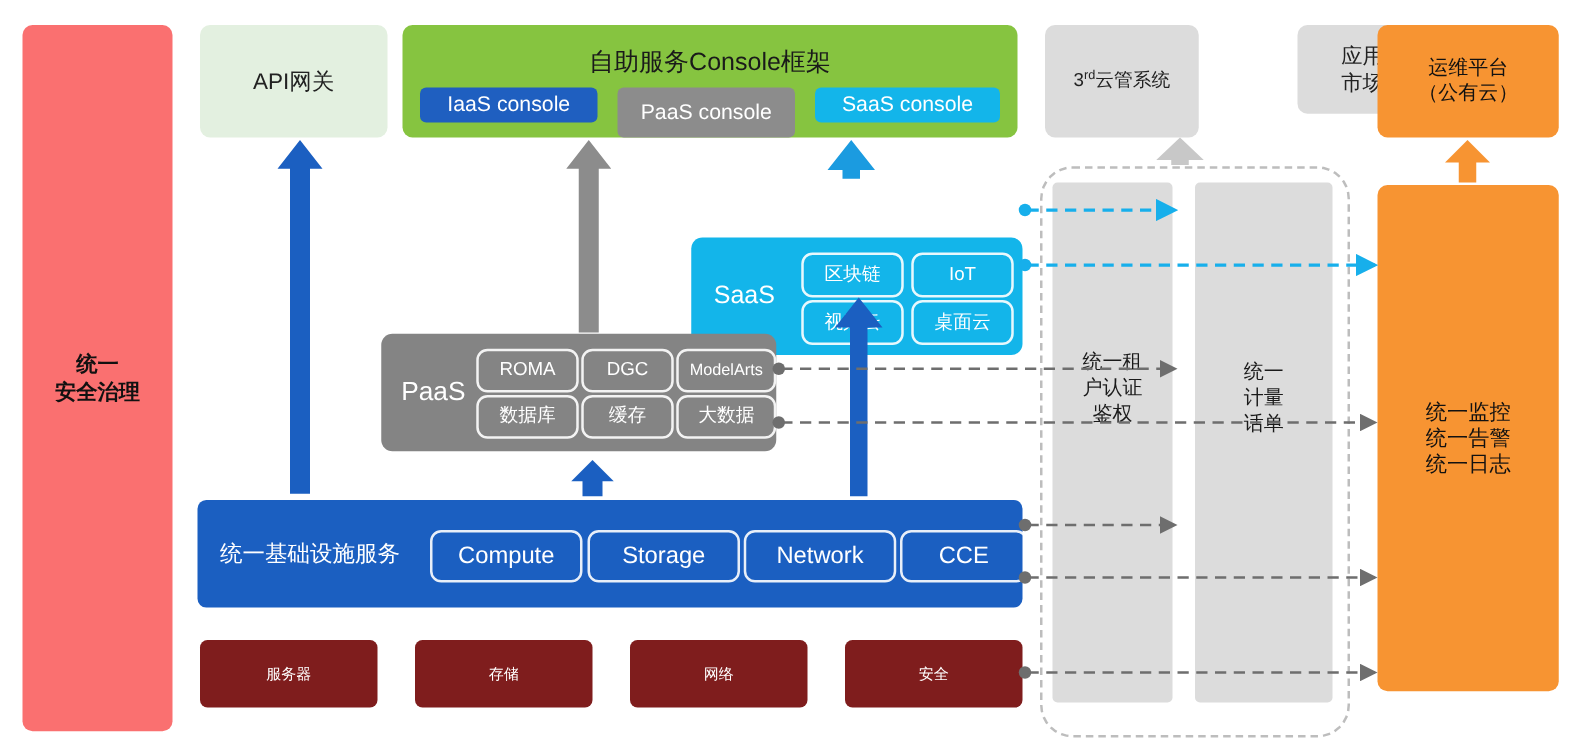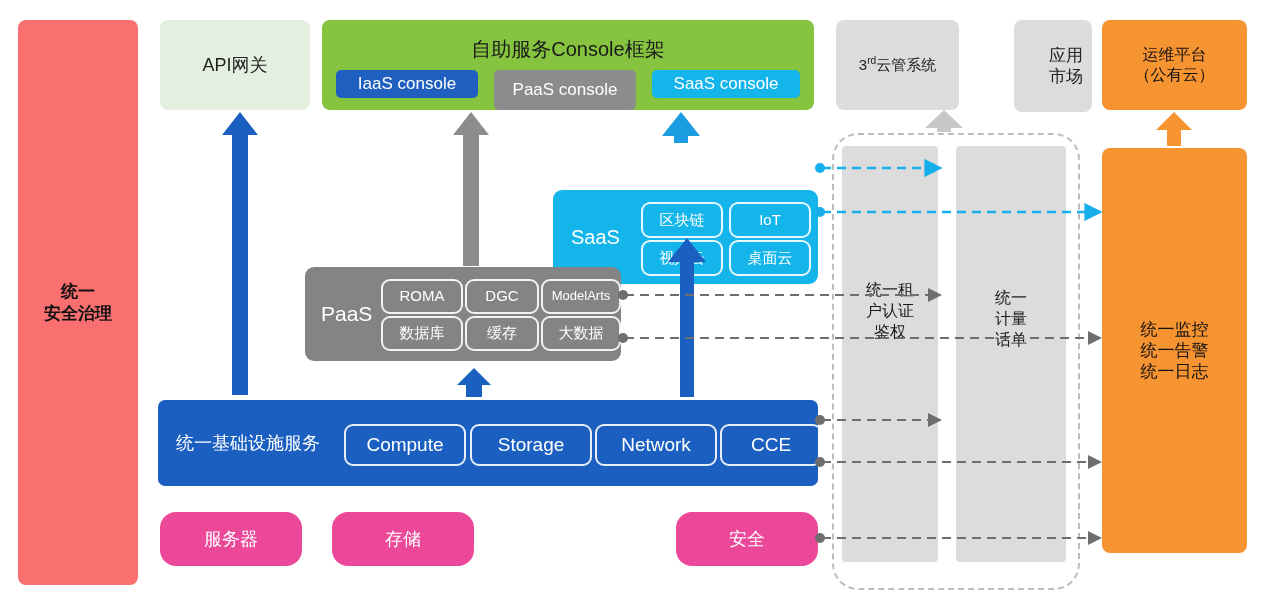--- a/index.html
+++ b/index.html
@@ -31,21 +31,21 @@
   .saasblock .blockname{position:absolute;left:18px;top:50%;transform:translateY(-50%);color:#fff;font-size:20px;}
   .tag{position:absolute;border:2px solid rgba(255,255,255,.9);border-radius:9px;color:#fff;
        font-size:15px;display:flex;align-items:center;justify-content:center;background:transparent;}
   
   .paasblock{background:#848484;border-radius:9px;}
   .paasblock .blockname{position:absolute;left:16px;top:50%;transform:translateY(-50%);color:#ffffff;font-size:21px;}
   
   .infrabar{background:#1B5FC1;border-radius:7px;}
   .infrabar .blockname{position:absolute;left:18px;top:50%;transform:translateY(-50%);color:#fff;font-size:18px;}
   
-  .bluebox{background:#ec4899;color:#fff;font-size:18px;border-radius:16px;}
+  .bluebox{background:#7f1d1d;color:#fff;font-size:12px;border-radius:6px;}
   
   .dashcontainer{position:absolute;border:2.5px dashed #BDBDBD;border-radius:26px;box-sizing:border-box;}
   .greycol{position:absolute;background:#DCDCDC;border-radius:4px;}
   .colname{position:absolute;left:0;right:0;text-align:center;color:#1a1a1a;font-size:16px;line-height:1.3;white-space:pre-line;}
   svg.overlay{position:absolute;left:0;top:0;width:1265px;height:605px;pointer-events:none;}
   .sup{font-size:0.68em;vertical-align:super;}
 </style>
 </head>
 <body>
 
@@ -60,21 +60,21 @@
     <div class="greentitle">自助服务Console框架</div>
     <div class="chip iaas" style="left:14px;top:50px;width:142px;height:28px;">IaaS console</div>
     <div class="chip paas" style="left:172px;top:50px;width:142px;height:40px;">PaaS console</div>
     <div class="chip saas" style="left:330px;top:50px;width:148px;height:28px;">SaaS console</div>
   </div>
 
   <div class="box greybox" style="left:836px;top:20px;width:123px;height:90px;">
     <span><span>3</span><span class="sup">rd</span><span>云管系统</span></span>
   </div>
 
-  <div class="box greybox small lbl" style="left:1014px;top:20px;width:78px;height:92px;padding-left:26px;">应用
+  <div class="box greybox small lbl" style="left:1038px;top:20px;width:78px;height:71px;padding-left:26px;">应用
 市场</div>
 
   <div class="box orange lbl" style="left:1102px;top:20px;width:145px;height:90px;">运维平台
 （公有云）</div>
 
   <div class="dashcontainer" style="left:832px;top:133px;width:248px;height:457px;"></div>
   <div class="greycol" style="left:842px;top:146px;width:96px;height:416px;"></div>
   <div class="colname" style="left:842px;top:280px;width:96px;">统一租
 户认证
 鉴权</div>
@@ -108,20 +108,21 @@
   <div class="box infrabar" style="left:158px;top:400px;width:660px;height:86px;display:block;">
     <span class="blockname">统一基础设施服务</span>
     <div class="tag" style="left:186px;top:24px;width:118px;height:38px;font-size:19px;">Compute</div>
     <div class="tag" style="left:312px;top:24px;width:118px;height:38px;font-size:19px;">Storage</div>
     <div class="tag" style="left:437px;top:24px;width:118px;height:38px;font-size:19px;">Network</div>
     <div class="tag" style="left:562px;top:24px;width:98px;height:38px;font-size:19px;">CCE</div>
   </div>
 
   <div class="box bluebox" style="left:160px;top:512px;width:142px;height:54px;">服务器</div>
   <div class="box bluebox" style="left:332px;top:512px;width:142px;height:54px;text-align:right;">存储</div>
+  <div class="box bluebox" style="left:504px;top:512px;width:142px;height:54px;">网络</div>
   <div class="box bluebox" style="left:676px;top:512px;width:142px;height:54px;">安全</div>
 
   <svg class="overlay" viewBox="0 0 1265 605">
     <defs>
       <marker id="ah-grey" markerWidth="7" markerHeight="7" refX="6" refY="3.5" orient="auto">
         <path d="M0,0 L7,3.5 L0,7 z" fill="#6E6E6E"></path>
       </marker>
       <marker id="ah-cyan" markerWidth="7" markerHeight="7" refX="6" refY="3.5" orient="auto">
         <path d="M0,0 L7,3.5 L0,7 z" fill="#17AFEB"></path>
       </marker>

